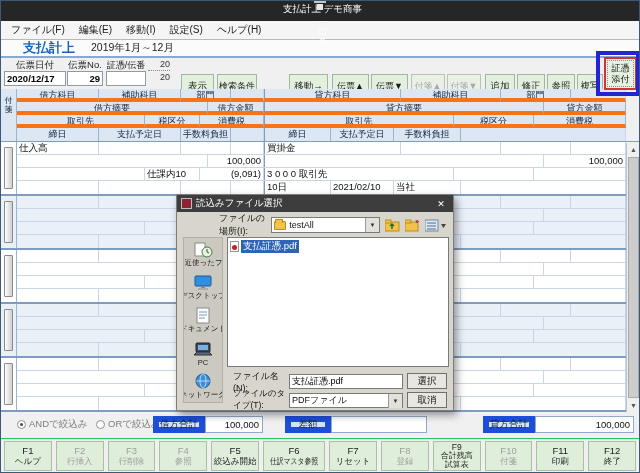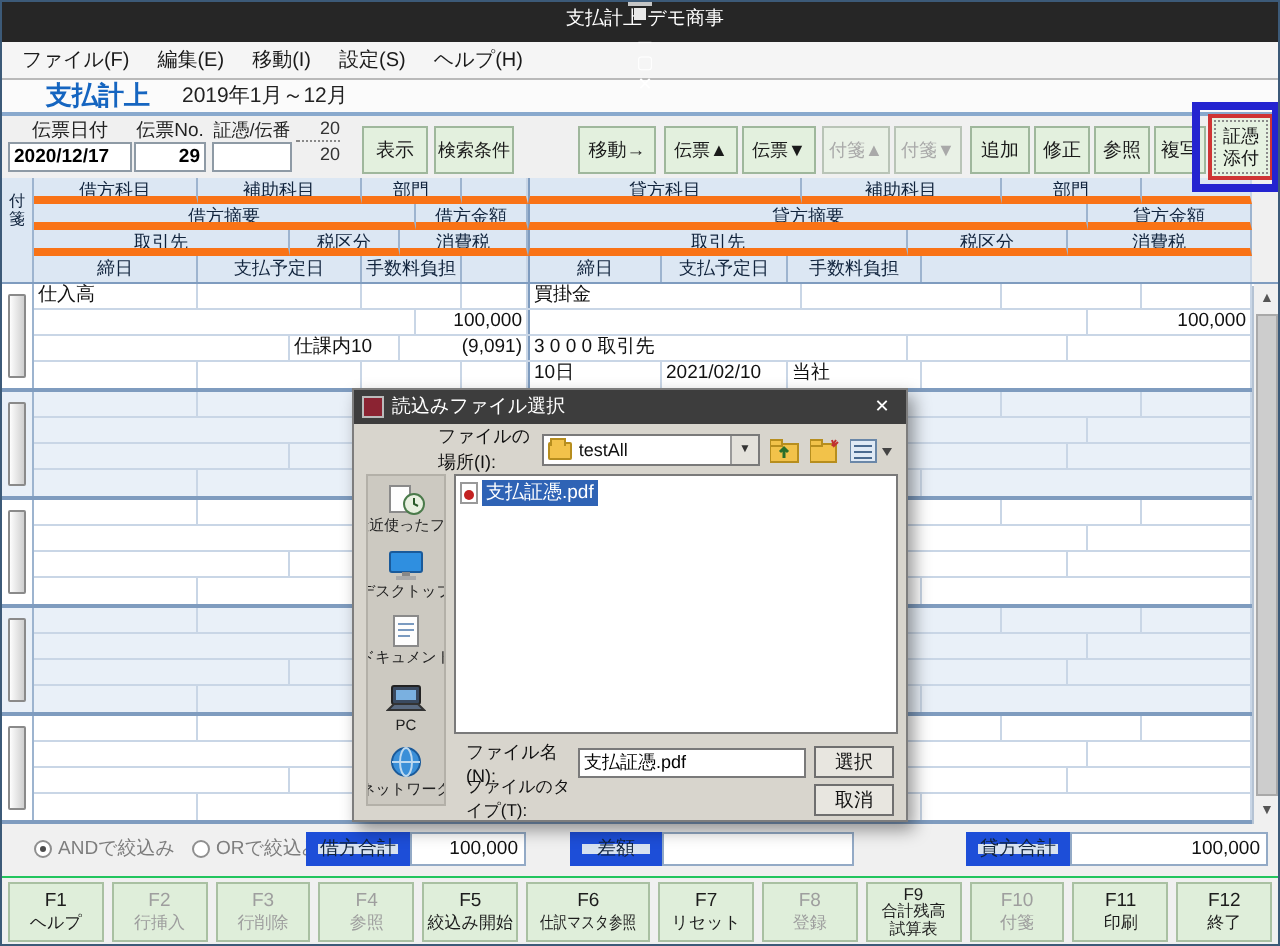--- a/index.html
+++ b/index.html
@@ -25,21 +25,21 @@
   .pperiod { font-size:10.5px; margin-left:16px; color:#222; }
   .blueline { height:2px; background:#89a9cd; }
 
   
   .controlbar { position:relative; height:31px; background:#f0f0f0; }
   .clab { position:absolute; top:1px; font-size:9.5px; text-align:center; color:#222; }
   .cinp { position:absolute; top:13px; height:15px; border:1px solid #8e9aa5; background:#fff; font-size:9.5px;
           font-family:inherit; padding:0 2px;font-weight:bold; }
   .cnt { position:absolute; left:147px; top:1px; width:22px; font-size:9px; text-align:right; color:#333; }
   .cnt .dots { border-bottom:1px dotted #888; height:1px; margin:1px 0; }
-  .gbtn { position:absolute; top:5px; height:24px; background:#e3f0de; border:1px solid #9fb79c;
+  .gbtn { position:absolute; top:16px; height:24px; background:#e3f0de; border:1px solid #9fb79c;
           font-size:9.5px; display:flex; align-items:center; justify-content:center; color:#1a1a1a; }
   .gbtn.dis { color:#a9a9a9; border-color:#b9c4b7; background:#e9f1e6; }
 
   
   .annbox { position:absolute; left:595px; top:50px; width:44px; height:45px; border:4px solid #2424d0; z-index:7; pointer-events:none; }
   .attach { position:absolute; left:603px; top:56px; width:33px; height:33px; background:#e6f2e1; border:2px solid #cf3434;
             outline:1px dotted #8a8a8a; outline-offset:-4px; z-index:6; display:flex; flex-direction:column;
             align-items:center; justify-content:center; font-size:9px; line-height:1.2; }
 
   
@@ -606,17 +606,21 @@
         <span class="fname">支払証憑.pdf</span>
       </span>
     </div>
     <div class="drowb" style="top:178px">
       <span class="dblab">ファイル名(N):</span>
       <input class="dinp" value="支払証憑.pdf" style="">
       <span class="dbtn">選択</span>
     </div>
     <div class="drowb" style="top:197px">
       <span class="dblab" style="font-size:8.5px">ファイルのタイプ(T):</span>
+      <div class="dtypecombo">
+        <span>PDFファイル</span>
+        <span class="ddarr">▼</span>
+      </div>
       <span class="dbtn">取消</span>
     </div>
   </div>
 
 </div>
 
 </body></html>

